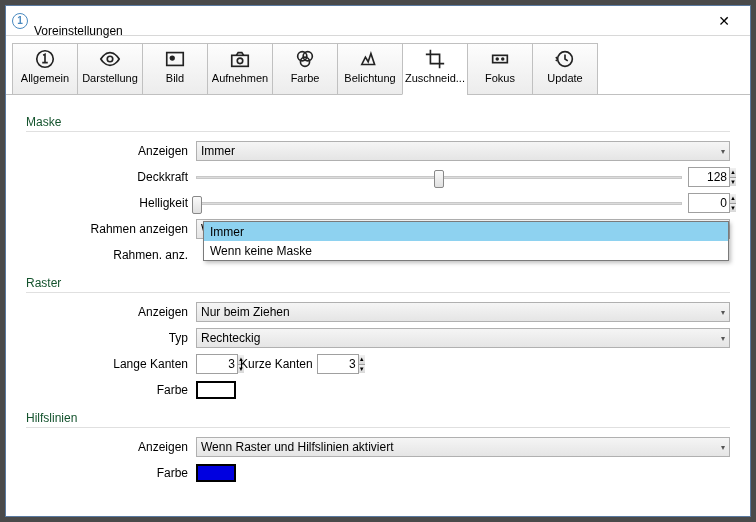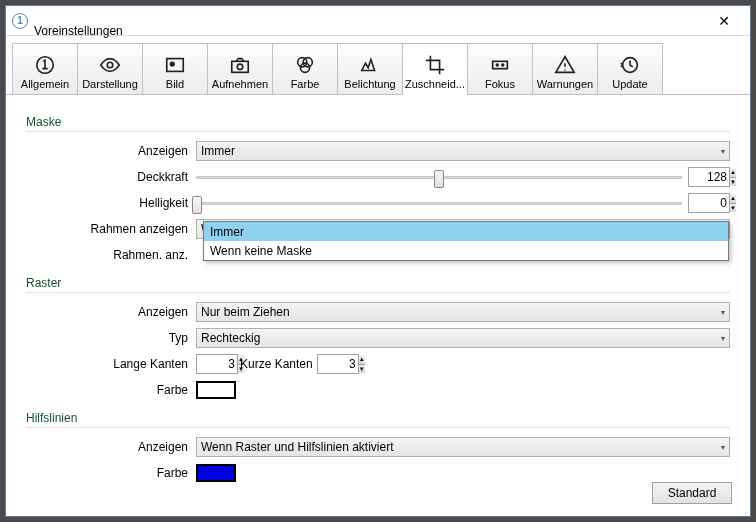--- a/index.html
+++ b/index.html
@@ -3,21 +3,21 @@
 <meta charset="utf-8">
 <style>
 * { box-sizing: border-box; margin: 0; padding: 0; font-family: "Segoe UI", Tahoma, sans-serif; font-size: 12px; }
 body { background: #4a4a4a; padding: 5px; }
 .window { width: 746px; height: 512px; background: #fff; border: 1px solid #5a7aa0; position: relative; }
 .titlebar { height: 30px; background: #fff; border-bottom: 1px solid #d8d8d8; display: flex; align-items: center; padding: 0 6px; }
 .title-icon { width: 16px; height: 16px; border: 1.5px solid #4a8ac0; border-radius: 50%; display: flex; align-items: center; justify-content: center; color: #4a8ac0; font-size: 10px; font-weight: bold; margin-right: 6px; }
 .title-text { flex: 1; font-size: 12px; margin-top: 20px; }
 .close-btn { width: 40px; height: 28px; display: flex; align-items: center; justify-content: center; font-size: 14px; cursor: pointer; }
 .tabs { display: flex; border-bottom: 1px solid #c0c0c0; background: #fff; padding-left: 6px; padding-top: 6px; }
-.tab { width: 66px; height: 52px; display: flex; flex-direction: column; align-items: center; justify-content: flex-end; border: 1px solid #c0c0c0; background: linear-gradient(#fdfdfd,#ececec); margin-right: -1px; cursor: pointer; padding: 4px 2px; position: relative; top: 1px; }
+.tab { width: 66px; height: 52px; display: flex; flex-direction: column; align-items: center; justify-content: flex-start; border: 1px solid #c0c0c0; background: linear-gradient(#fdfdfd,#ececec); margin-right: -1px; cursor: pointer; padding: 4px 2px; position: relative; top: 1px; }
 .tab.active { background: #fff; border-bottom: 1px solid #fff; }
 .tab-icon { width: 22px; height: 22px; display: flex; align-items: center; justify-content: center; margin-bottom: 2px; }
 .tab-label { font-size: 11px; white-space: nowrap; overflow: hidden; text-overflow: ellipsis; max-width: 62px; }
 .content { padding: 10px 20px 10px 20px; }
 .section-title { color: #14532d; font-size: 12px; margin: 10px 0 8px 0; border-bottom: 1px solid #e0e0e0; padding-bottom: 2px; }
 .row { display: flex; align-items: center; margin-bottom: 4px; min-height: 22px; }
 .label { width: 170px; text-align: right; padding-right: 8px; font-size: 12px; }
 .select { flex: 1; height: 20px; background: linear-gradient(#f5f5f5,#e5e5e5); border: 1px solid #b0b0b0; padding: 1px 4px; display: flex; align-items: center; justify-content: space-between; cursor: pointer; }
 .select-caret { font-size: 8px; color: #555; }
 .slider-wrap { flex: 1; display: flex; align-items: center; }
@@ -117,29 +117,20 @@
             <rect x="4" y="8" width="16" height="8"></rect>
             <circle cx="9" cy="12" r="1" fill="#222"></circle>
             <circle cx="15" cy="12" r="1" fill="#222"></circle>
           </svg>
         </div>
       <div class="tab-label">Fokus</div>
     </div>
     <div class="tab">
       <div class="tab-icon">
           <svg width="22" height="22" viewBox="0 0 24 24">
-            <path d="M12 3L2 20h20z"></path>
-            <path d="M12 10v4M12 17v1"></path>
-          </svg>
-        </div>
-      <div class="tab-label">Warnungen</div>
-    </div>
-    <div class="tab">
-      <div class="tab-icon">
-          <svg width="22" height="22" viewBox="0 0 24 24">
             <circle cx="12" cy="12" r="8"></circle>
             <path d="M12 7v5l3 2M4 12l-2-2M4 12l-2 2"></path>
           </svg>
         </div>
       <div class="tab-label">Update</div>
     </div>
   </div>
 
   <div class="content">
 
@@ -255,15 +246,14 @@
       <div class="color-swatch" style="background:#0000e0"></div>
     </div>
 
   </div>
 
   <div class="dropdown-pop">
     <div class="hl">Immer</div>
     <div>Wenn keine Maske</div>
   </div>
 
-  <button class="footer-btn">Standard</button>
 
 </div>
 
 </body></html>

